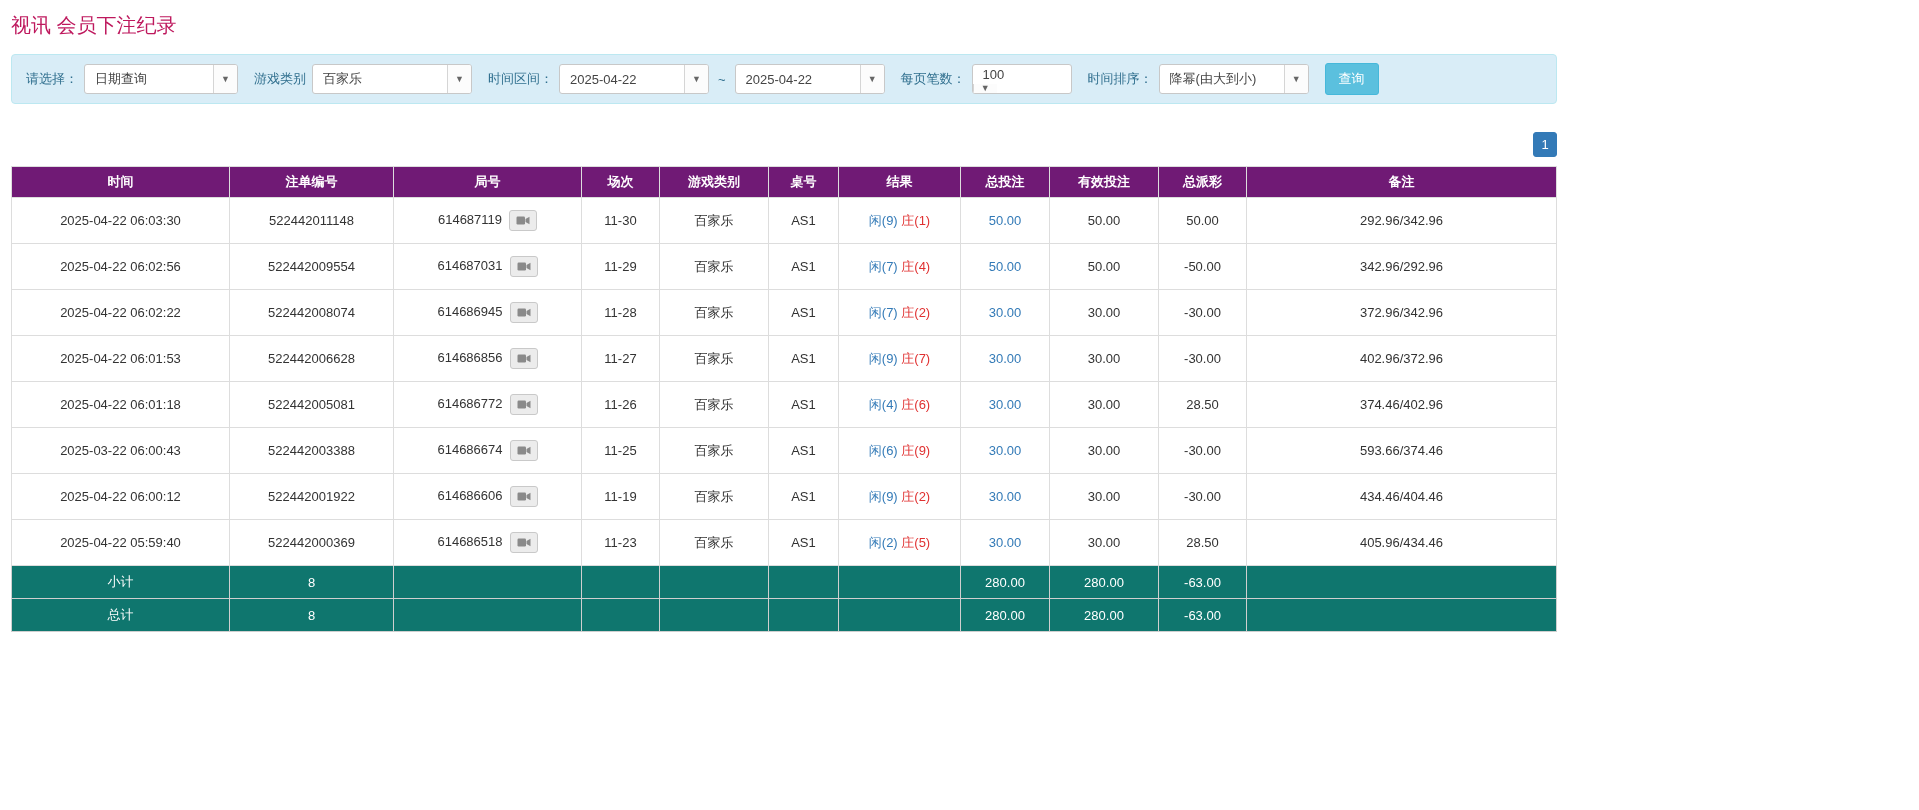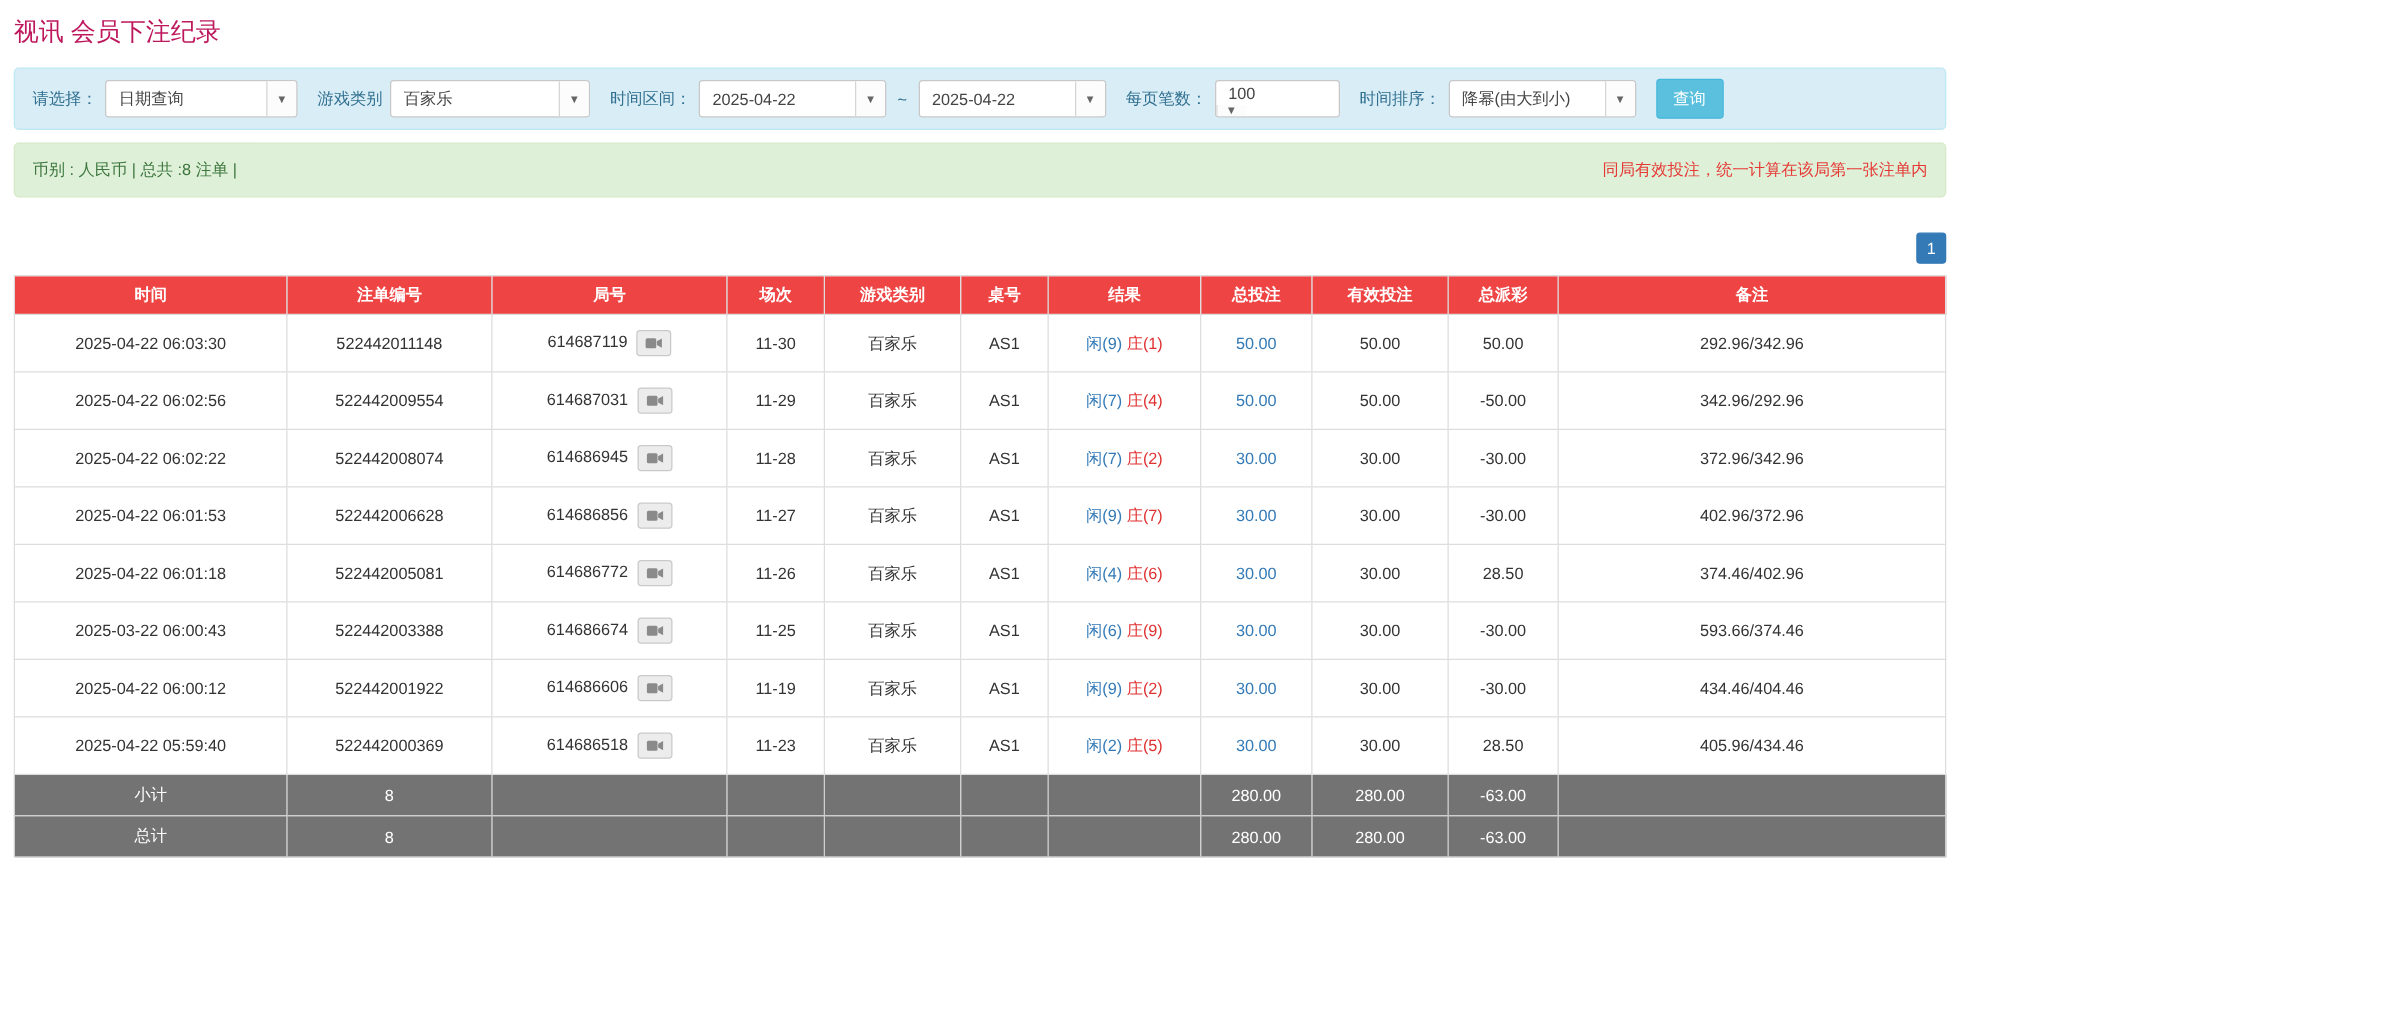--- a/index.html
+++ b/index.html
@@ -108,34 +108,34 @@
   }
 
   
   table.records {
     width: 100%;
     border-collapse: collapse;
     text-align: center;
     font-size: 13px;
   }
   .records th {
-    background: #ef4444;
+    background: #701a75;
     color: #fff;
     font-weight: bold;
     padding: 6px 4px;
     border: 1px solid #ddd;
   }
   .records tbody td {
     background: #fff;
     border: 1px solid #ddd;
     padding: 12px 6px;
     color: #333;
   }
   .records tfoot td {
-    background: #737373;
+    background: #0f766e;
     color: #fff;
     border: 1px solid #cfcfcf;
     padding: 7px 6px;
   }
   .neg { color: #e03131; }
   .neg-on-gray { color: #d40000; }
   .player { color: #337ab7; }
   .banker { color: #e03131; }
   .bet-link { color: #337ab7; text-decoration: none; cursor: pointer; }
   .video-btn {
@@ -199,24 +199,20 @@
     <div class="combobox w150">
       <span class="combo-text">降幂(由大到小)</span>
       <span class="combo-btn">
           <span class="caret">▼</span>
         </span>
     </div>
 
     <button class="search-btn">查询</button>
   </div>
 
-  <div class="summary-bar">
-    <span class="summary-left">币别 : 人民币 | 总共 :8 注单 |</span>
-    <span class="summary-right">同局有效投注，统一计算在该局第一张注单内</span>
-  </div>
 
   <div class="pagination">
       <a class="page-btn">1</a>
     </div>
 
   <table class="records">
     <colgroup>
       <col style="width:218px">
         <col style="width:164px">
         <col style="width:188px">

